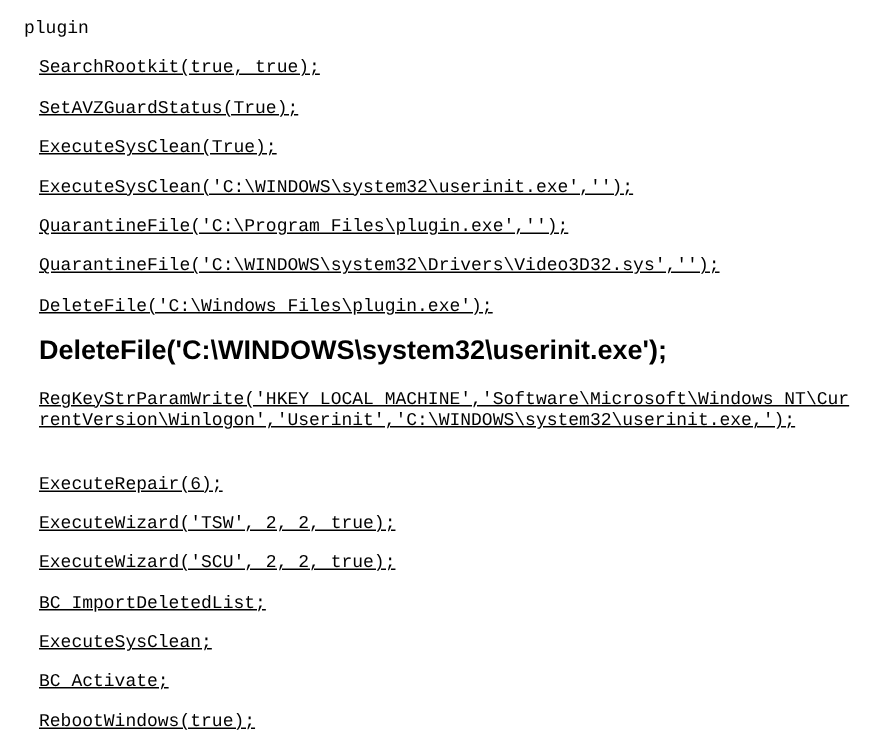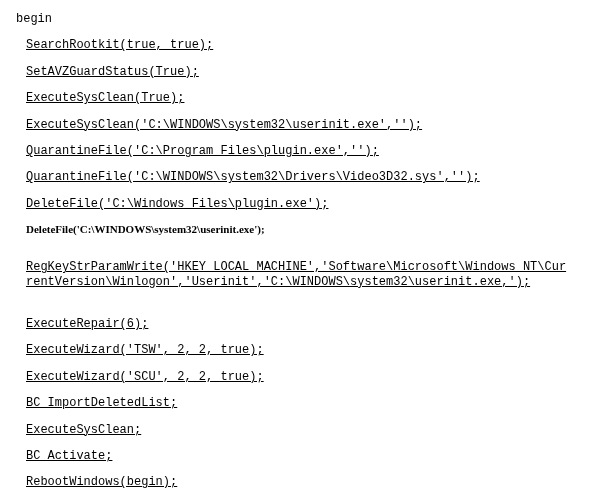--- a/index.html
+++ b/index.html
@@ -20,47 +20,47 @@
     .code-line {
       margin-bottom: 12px;
       white-space: pre-wrap;
       word-break: break-all;
     }
     .indented {
       padding-left: 10px;
       text-decoration: underline;
     }
     .bold-line {
-      font-family: Liberation Serif, serif;
+      font-family: Liberation Sans, sans-serif;
       font-weight: bold;
-      font-size: 11px;
-      margin-bottom: 24px;
+      font-size: 18px;
+      margin-bottom: 14px;
       padding-left: 10px;
     }
     .tight {
       margin-bottom: 28px;
     }
   </style>
 </head>
 <body>
 
-<div class="code-line">begin</div>
+<div class="code-line">plugin</div>
 
 <div class="code-line indented">SearchRootkit(true, true);</div>
 <div class="code-line indented">SetAVZGuardStatus(True);</div>
 <div class="code-line indented">ExecuteSysClean(True);</div>
 <div class="code-line indented">ExecuteSysClean('C:\WINDOWS\system32\userinit.exe','');</div>
 <div class="code-line indented">QuarantineFile('C:\Program Files\plugin.exe','');</div>
 <div class="code-line indented">QuarantineFile('C:\WINDOWS\system32\Drivers\Video3D32.sys','');</div>
 <div class="code-line indented">DeleteFile('C:\Windows Files\plugin.exe');</div>
 
 <div class="bold-line">DeleteFile('C:\WINDOWS\system32\userinit.exe');</div>
 
 <div class="code-line indented tight">RegKeyStrParamWrite('HKEY_LOCAL_MACHINE','Software\Microsoft\Windows NT\CurrentVersion\Winlogon','Userinit','C:\WINDOWS\system32\userinit.exe,');</div>
 <div class="code-line indented">ExecuteRepair(6);</div>
 <div class="code-line indented">ExecuteWizard('TSW', 2, 2, true);</div>
 <div class="code-line indented">ExecuteWizard('SCU', 2, 2, true);</div>
 <div class="code-line indented">BC_ImportDeletedList;</div>
 <div class="code-line indented">ExecuteSysClean;</div>
 <div class="code-line indented">BC_Activate;</div>
-<div class="code-line indented">RebootWindows(begin);</div>
+<div class="code-line indented">RebootWindows(true);</div>
 
 <div class="code-line">end.</div>
 
 </body></html>

